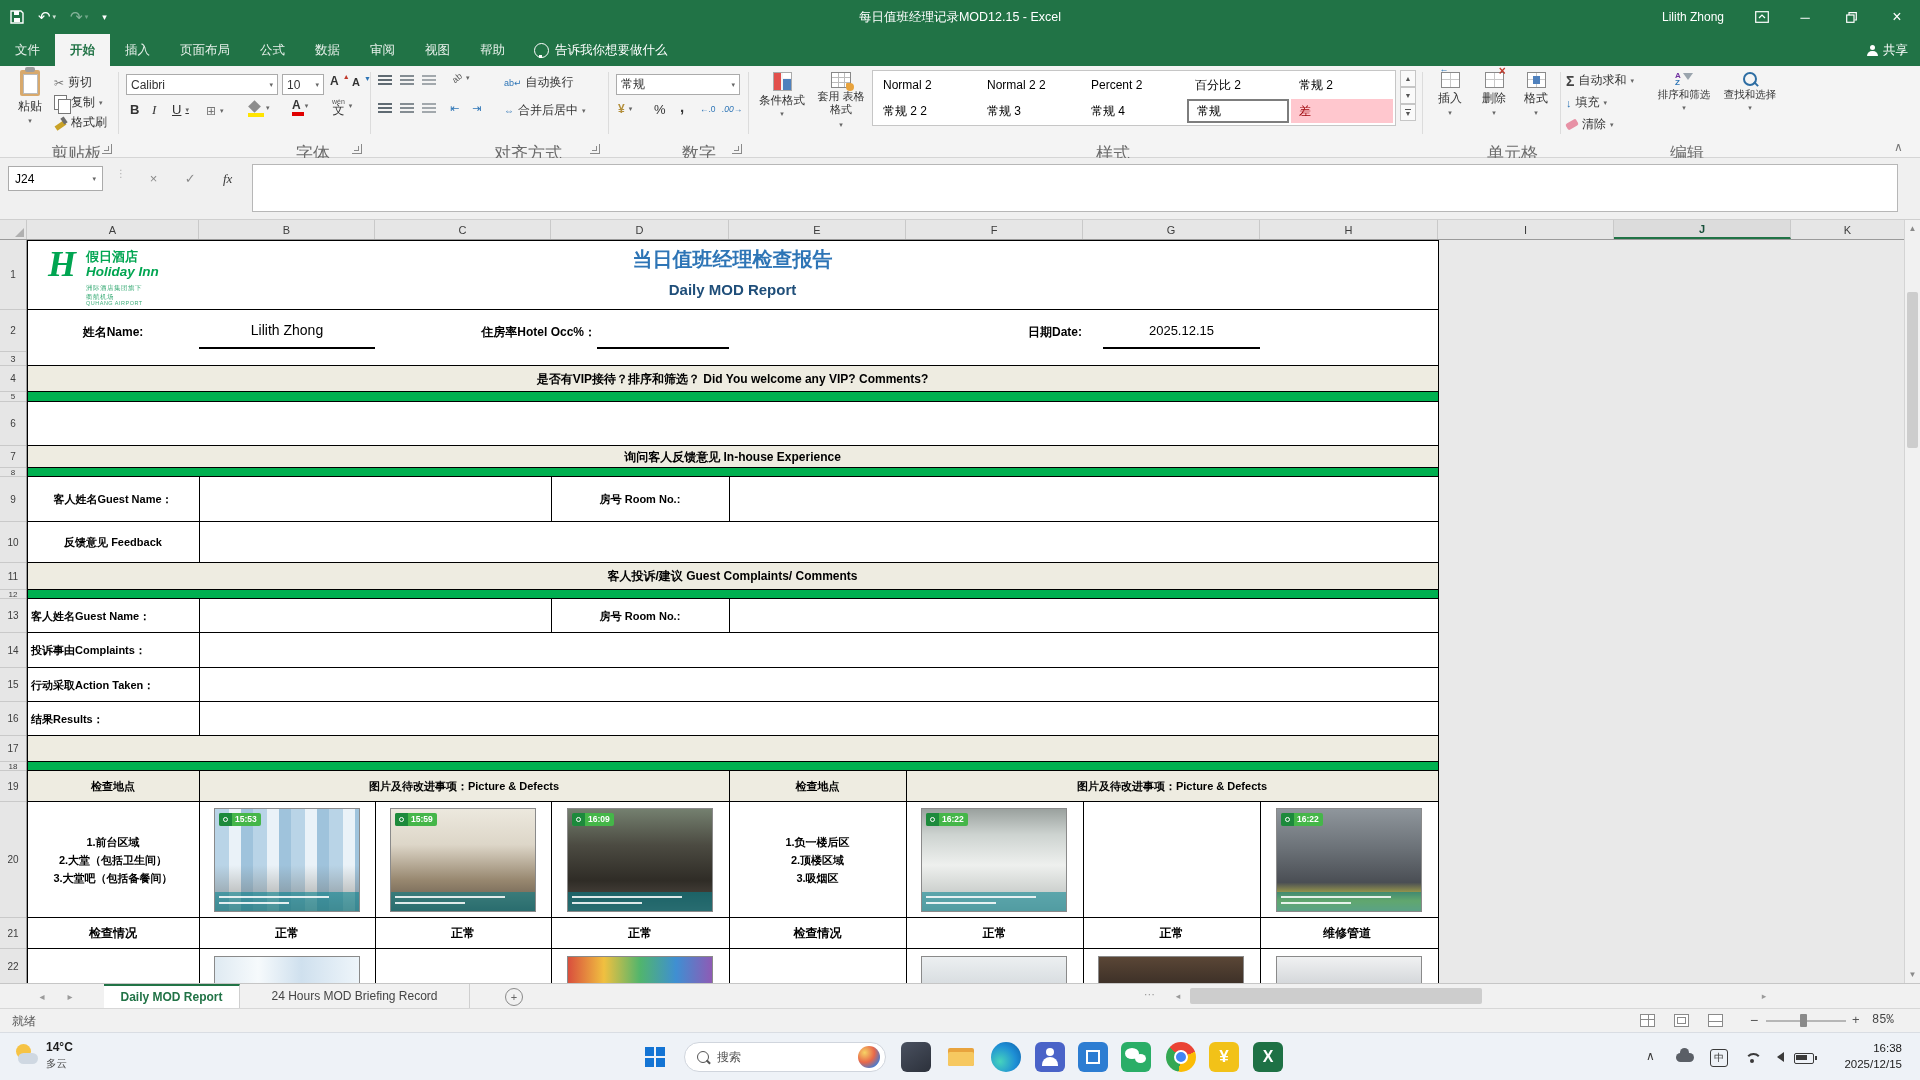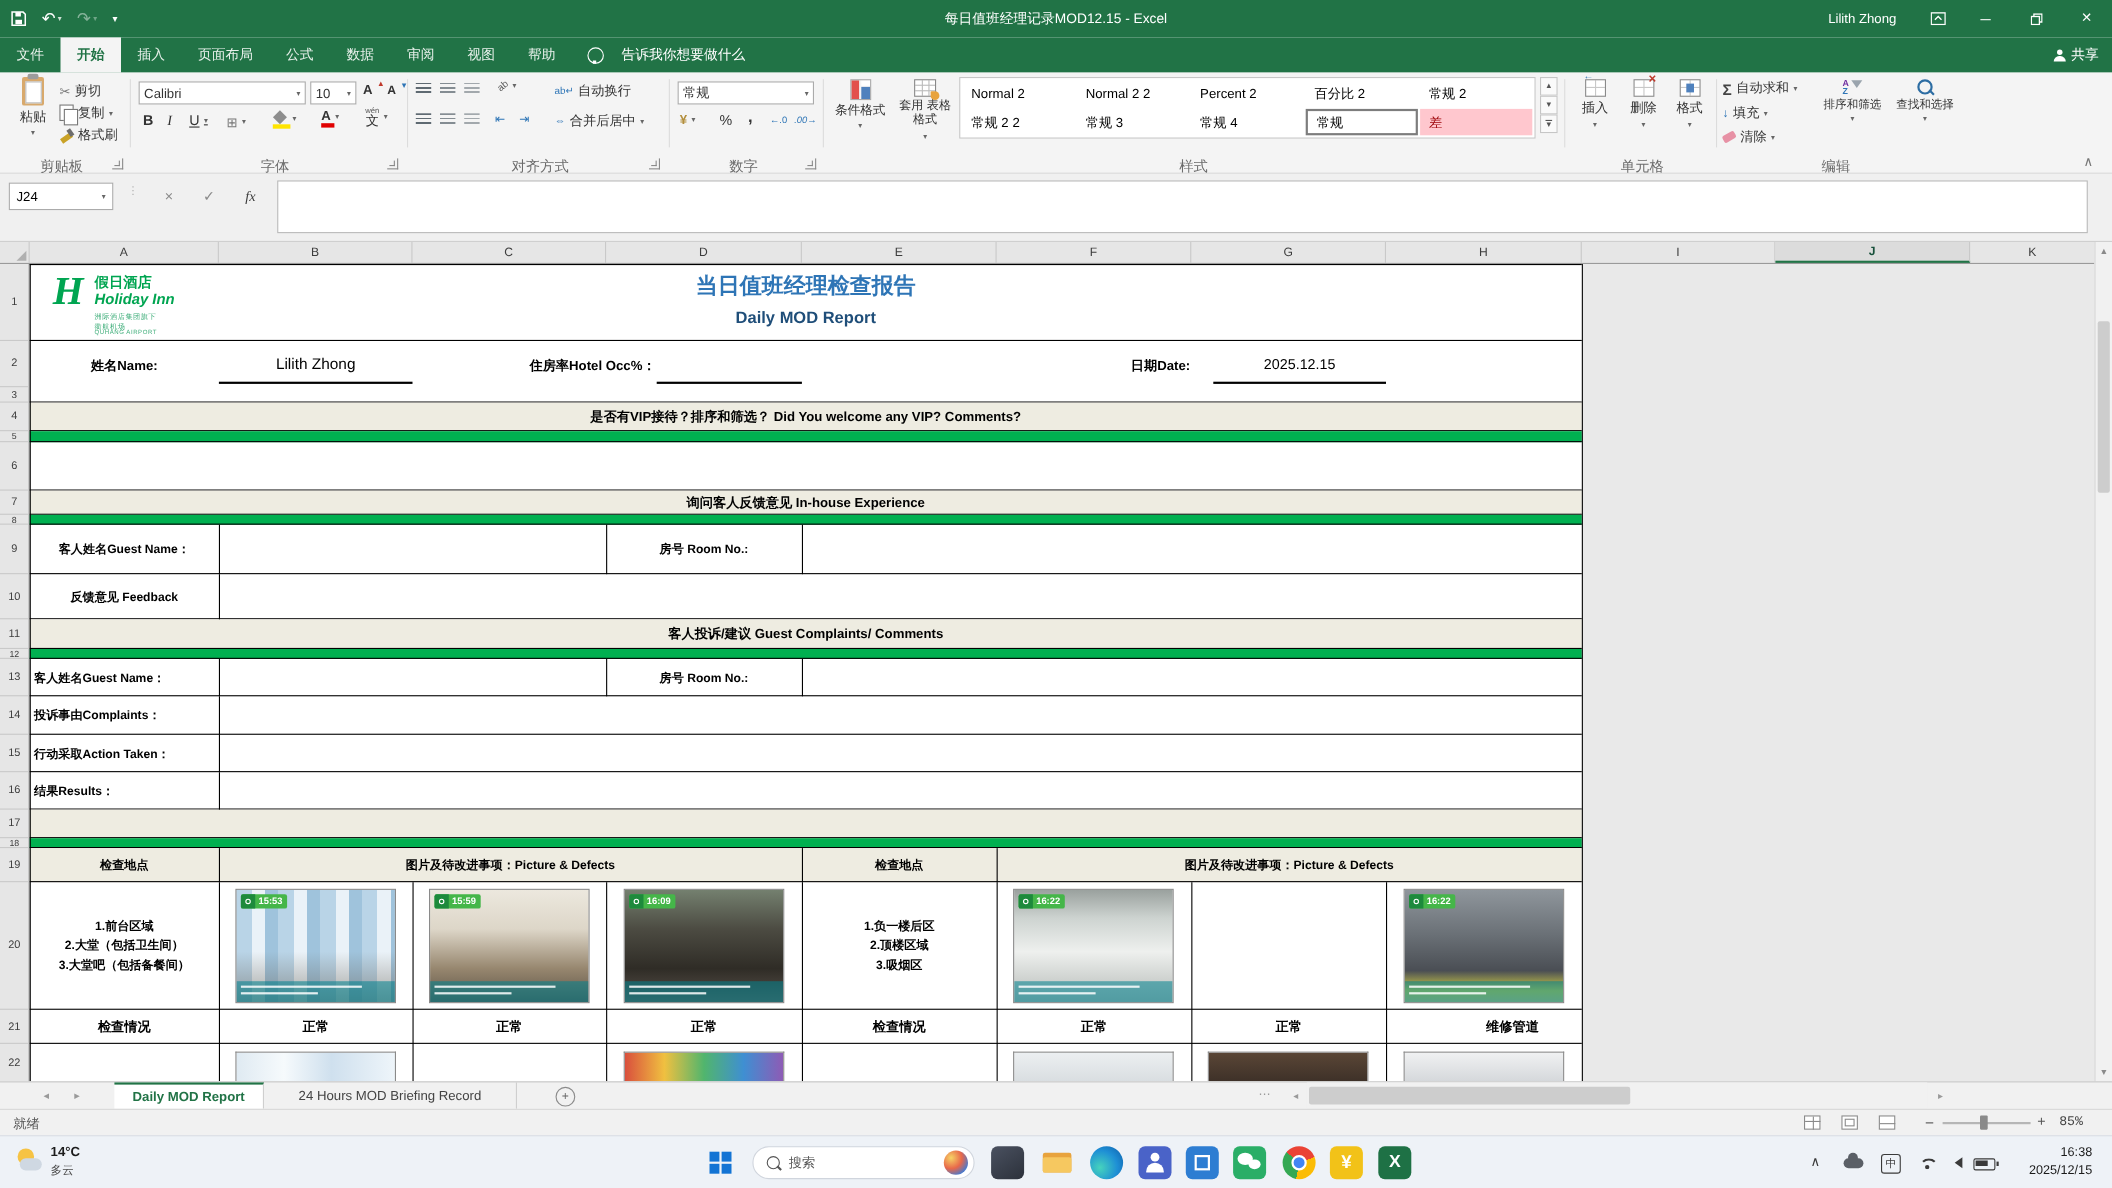--- a/index.html
+++ b/index.html
@@ -17,32 +17,32 @@
   .wtitle{position:absolute;left:0;right:0;top:0;height:34px;display:flex;align-items:center;justify-content:center;font-size:12.5px;color:#fff;pointer-events:none;}
   .wright{position:absolute;right:0;top:0;height:34px;display:flex;align-items:center;}
   .uname{font-size:12px;margin-right:18px;}
   .cap{width:46px;height:34px;display:flex;align-items:center;justify-content:center;font-size:13px;color:#fff;}
   .ribopt{width:40px;height:34px;display:flex;align-items:center;justify-content:center;}
 
   
   #rtabs{position:absolute;left:0;top:34px;width:1920px;height:32px;background:#217346;display:flex;align-items:stretch;}
   .rtab{padding:0 15px;display:flex;align-items:center;color:#e8f1eb;font-size:12.5px;}
   .rtab.active{background:#f4f4f4;color:#217346;font-weight:bold;}
-  .tellme{display:flex;align-items:center;gap:16px;color:#fff;font-size:12.5px;padding:0 14px;text-align:center;}
+  .tellme{display:flex;align-items:center;gap:6px;color:#fff;font-size:12.5px;padding:0 14px;text-align:center;}
   .bulb{width:13px;height:13px;border:1.4px solid #fff;border-radius:50%;position:relative;}
   .bulb::after{content:"";position:absolute;left:4px;top:11px;width:3px;height:3px;background:#fff;}
   .share{position:absolute;right:12px;top:34px;height:32px;display:flex;align-items:center;gap:5px;color:#fff;font-size:12.5px;}
   .person{width:11px;height:11px;position:relative;}
   .person::before{content:"";position:absolute;left:3px;top:0;width:5px;height:5px;border-radius:50%;background:#fff;}
   .person::after{content:"";position:absolute;left:0;top:6px;width:11px;height:5px;border-radius:5px 5px 0 0;background:#fff;}
 
   
   #ribbon{position:absolute;left:0;top:66px;width:1920px;height:92px;background:#f4f4f4;border-bottom:1px solid #d5d5d5;box-sizing:border-box;font-size:12px;color:#333;}
   .gsep{position:absolute;top:6px;height:62px;width:1px;background:#dcdcdc;}
-  .glabel{position:absolute;top:76px;font-size:13px;color:#6b6b6b;text-align:center;}
+  .glabel{position:absolute;top:76px;font-size:17px;color:#6b6b6b;text-align:right;}
   .lnch{position:absolute;top:78px;width:9px;height:9px;border-right:1.5px solid #8a8a8a;border-bottom:1.5px solid #8a8a8a;}
   .lnch::after{content:"";position:absolute;right:2px;bottom:2px;width:4px;height:4px;border-right:1.5px solid #8a8a8a;border-bottom:1.5px solid #8a8a8a;}
   .bigbtn{position:absolute;display:flex;flex-direction:column;align-items:center;justify-content:flex-start;gap:2px;color:#333;}
   .smbtn{position:absolute;display:flex;align-items:center;gap:4px;color:#333;white-space:nowrap;}
   .da{font-size:7px;color:#666;}
   .combo{position:absolute;height:21px;background:#fff;border:1px solid #ababab;display:flex;align-items:center;justify-content:space-between;padding:0 4px;font-size:12px;box-sizing:border-box;}
   .clip{width:20px;height:26px;background:#d8a96c;border-radius:2px;position:relative;}
   .clip::before{content:"";position:absolute;left:5px;top:-3px;width:10px;height:5px;background:#9c9c9c;border-radius:2px;}
   .clip::after{content:"";position:absolute;left:3px;top:4px;width:13px;height:18px;background:#fff;border:1px solid #bbb;}
   .cpyico{width:11px;height:13px;border:1.2px solid #777;background:#fff;position:relative;}
@@ -668,21 +668,21 @@
       </span>
   </div>
 
   <div class="tc" style="left:27px;width:172px;top:918px;height:31px;font-size:12px;">检查情况</div>
   <div class="tc" style="left:199px;width:176px;top:918px;height:31px;font-size:12px;">正常</div>
   <div class="tc" style="left:375px;width:176px;top:918px;height:31px;font-size:12px;">正常</div>
   <div class="tc" style="left:551px;width:178px;top:918px;height:31px;font-size:12px;">正常</div>
   <div class="tc" style="left:729px;width:177px;top:918px;height:31px;font-size:12px;">检查情况</div>
   <div class="tc" style="left:906px;width:177px;top:918px;height:31px;font-size:12px;">正常</div>
   <div class="tc" style="left:1083px;width:177px;top:918px;height:31px;font-size:12px;">正常</div>
-  <div class="tc" style="left:1260px;width:174px;top:918px;height:31px;font-size:12px;margin-left:28px;">维修管道</div>
+  <div class="tc" style="left:1260px;width:174px;top:918px;height:31px;font-size:12px;">维修管道</div>
 
   <div class="ph2 p7" style="left:214px;"></div>
   <div class="ph2 p8" style="left:567px;"></div>
   <div class="ph2 p9" style="left:921px;"></div>
   <div class="ph2 p10" style="left:1098px;"></div>
   <div class="ph2 p11" style="left:1276px;"></div>
 
   <div id="vscroll">
     <span class="sarr" style="top:1px;">▲</span>
     <div class="vthumb"></div>

